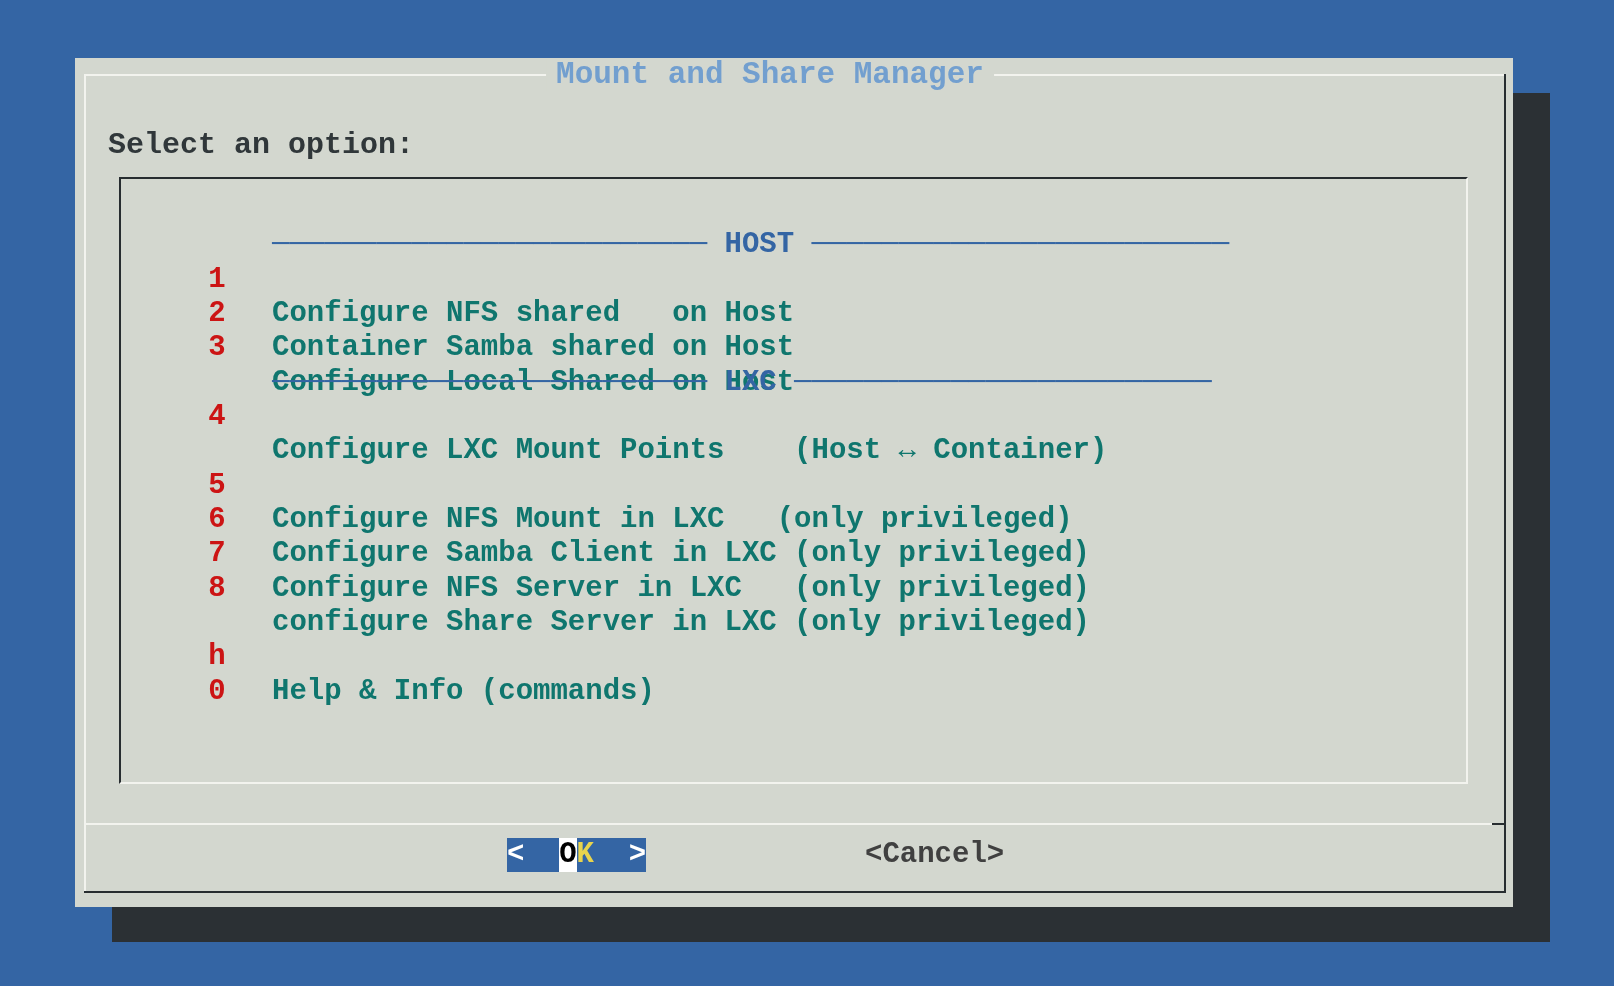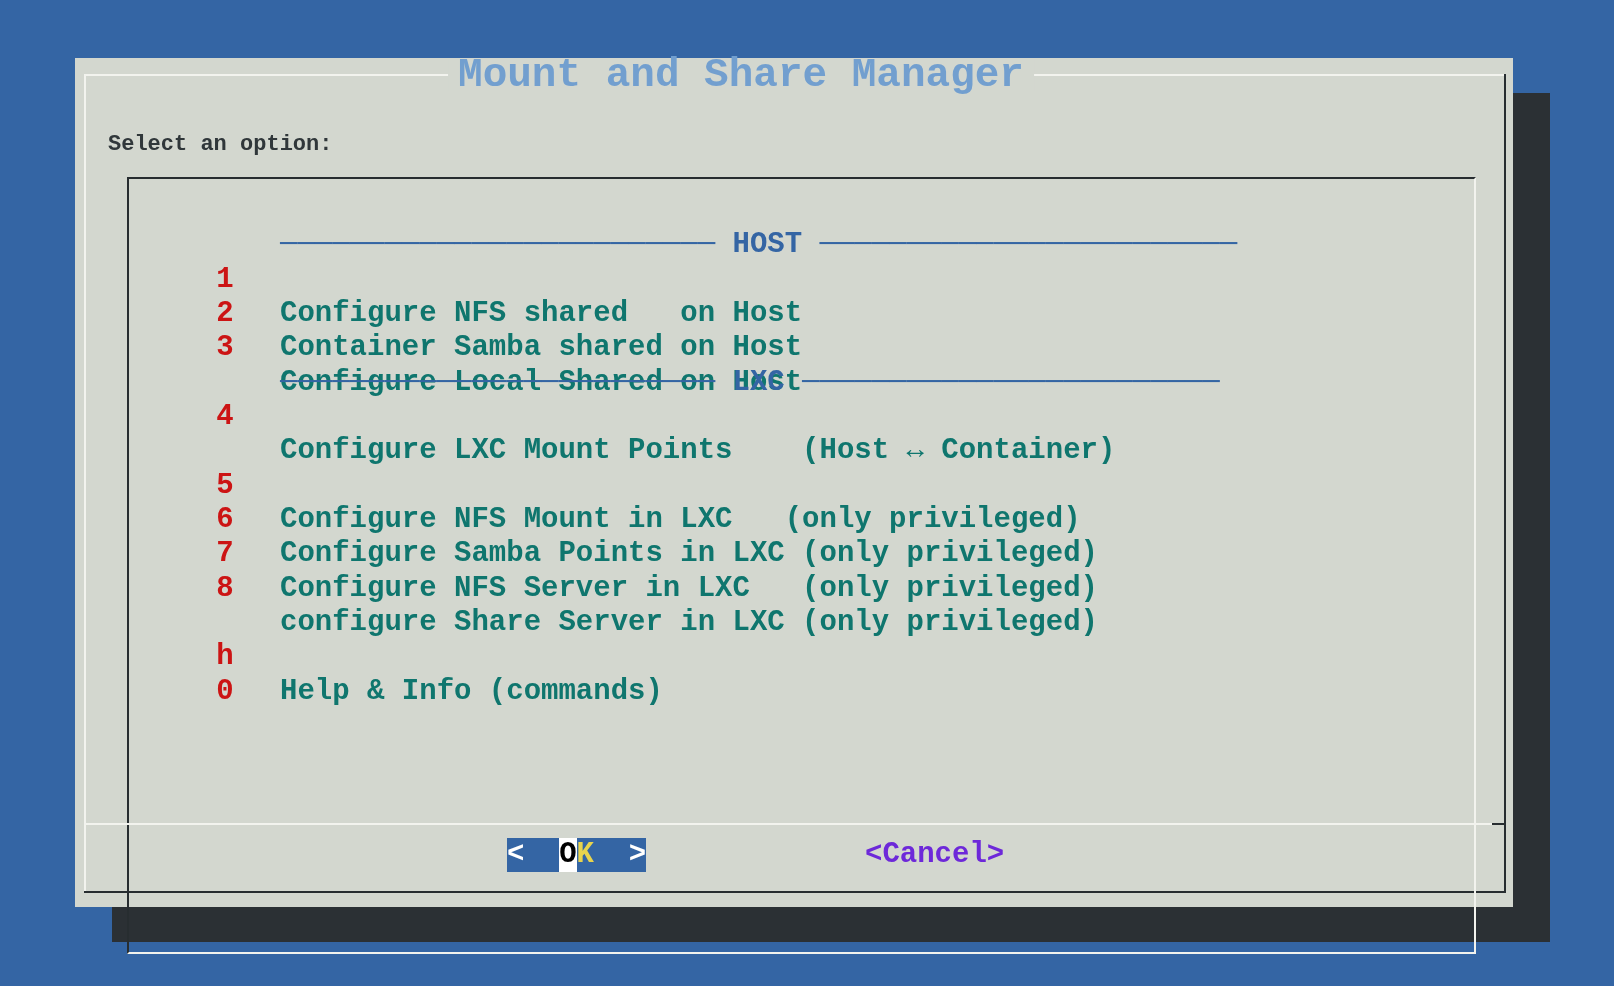--- a/index.html
+++ b/index.html
@@ -13,50 +13,50 @@
   .dialog{position:absolute;left:75px;top:58px;width:1438px;height:849px;background:#d3d7cf;}
 
   
   .bl{position:absolute;}
   .bl-top   {left:9px;   top:16px;  width:1422px;height:2px; background:#f2f3ee;}
   .bl-left  {left:9px;   top:16px;  width:2px;  height:817px;background:#f2f3ee;}
   .bl-right {left:1429px;top:16px;  width:2px;  height:819px;background:#272d30;}
   .bl-bottom{left:9px;   top:833px; width:1422px;height:2px; background:#272d30;}
 
   .title{
-    position:absolute;top:1px;left:666px;transform:translateX(-50%);
+    position:absolute;top:1px;left:695px;transform:translateX(-50%);
     background:#d3d7cf;padding:0 10px;color:#729fcf;
-    font-size:41px;line-height:32px;white-space:pre;
+    font-size:31px;line-height:32px;white-space:pre;
   }
   .prompt{
     position:absolute;left:33px;top:70px;
-    font-size:22px;line-height:34px;color:#30373a;white-space:pre;
+    font-size:30px;line-height:34px;color:#30373a;white-space:pre;
   }
   .menubox{
-    position:absolute;left:52px;top:119px;width:1349px;height:777px;
+    position:absolute;left:44px;top:119px;width:1349px;height:607px;
     box-sizing:border-box;
     border-top:2px solid #272d30;border-left:2px solid #272d30;
     border-right:2px solid #f2f3ee;border-bottom:2px solid #f2f3ee;
   }
   .rows{position:absolute;left:0;top:15px;right:0;}
   .row{position:relative;height:34.33px;font-size:29px;line-height:34.33px;white-space:pre;}
   .row .tag{position:absolute;left:86px;width:20px;text-align:center;color:#cc1414;}
   .row .label{position:absolute;left:151px;color:#0f766e;}
   .row .sep{position:absolute;left:151px;color:#3465a4;}
 
   .footer-sep      {position:absolute;left:9px;top:765px;width:1422px;height:2px;background:#f2f3ee;}
   .footer-sep-dark {position:absolute;left:1417px;top:765px;width:14px;height:2px;background:#272d30;}
 
   .btn-ok{position:absolute;left:432px;top:780px;height:34px;display:flex;}
   .btn-ok .cell{width:17.4px;text-align:center;font-size:29px;line-height:34px;background:#3465a4;color:#ffffff;}
   .btn-ok .cell.cursor{background:#ffffff;color:#000000;}
   .btn-ok .cell.hot{color:#e8d44d;}
   .btn-cancel{
     position:absolute;left:790px;top:780px;height:34px;
-    font-size:29px;line-height:34px;color:#6d28d9;white-space:pre;
+    font-size:29px;line-height:34px;color:#404040;white-space:pre;
   }
 </style>
 </head>
 <body>
 
 <div class="shadow"></div>
 
 <div class="dialog">
   <div class="bl bl-top"></div>
   <div class="bl bl-left"></div>
@@ -91,21 +91,21 @@
         <span class="tag">4</span>
         <span class="label">Configure LXC Mount Points    (Host ↔ Container)</span>
       </div>
       <div class="row"></div>
       <div class="row">
         <span class="tag">5</span>
         <span class="label">Configure NFS Mount in LXC   (only privileged)</span>
       </div>
       <div class="row">
         <span class="tag">6</span>
-        <span class="label">Configure Samba Points in LXC (only privileged)</span>
+        <span class="label">Configure Samba Client in LXC (only privileged)</span>
       </div>
       <div class="row">
         <span class="tag">7</span>
         <span class="label">Configure NFS Server in LXC   (only privileged)</span>
       </div>
       <div class="row">
         <span class="tag">8</span>
         <span class="label">configure Share Server in LXC (only privileged)</span>
       </div>
       <div class="row"></div>

